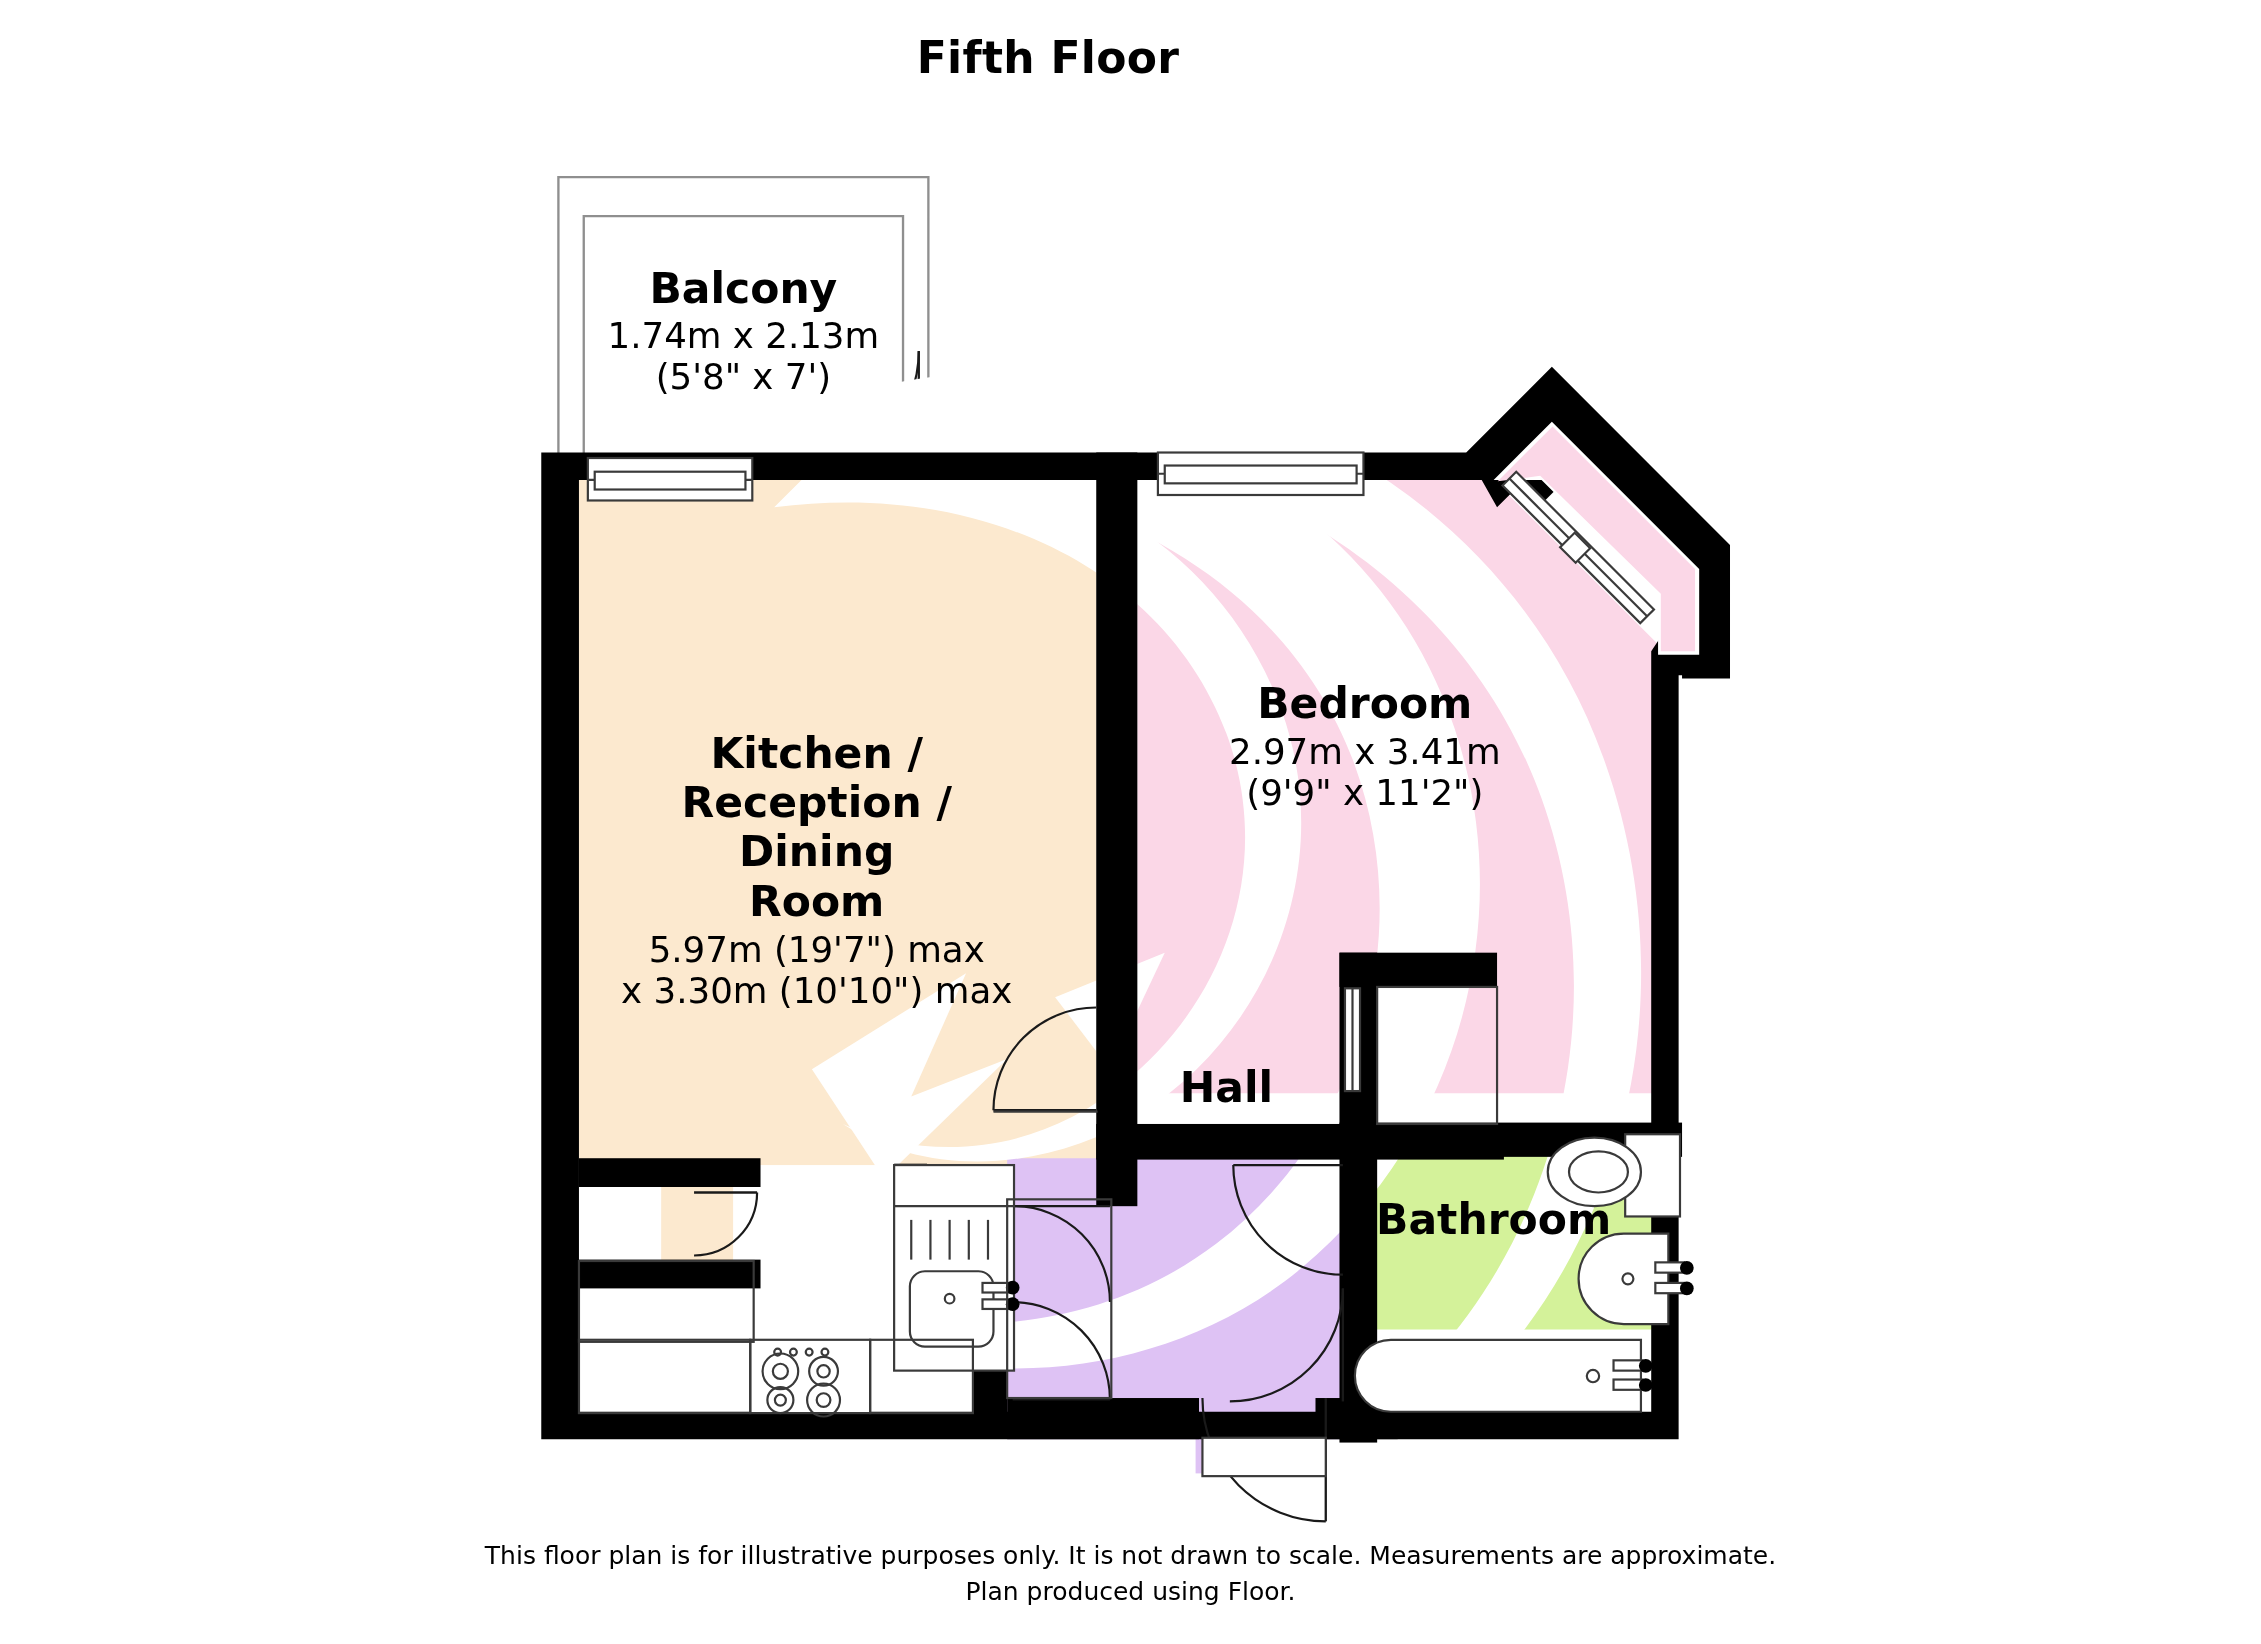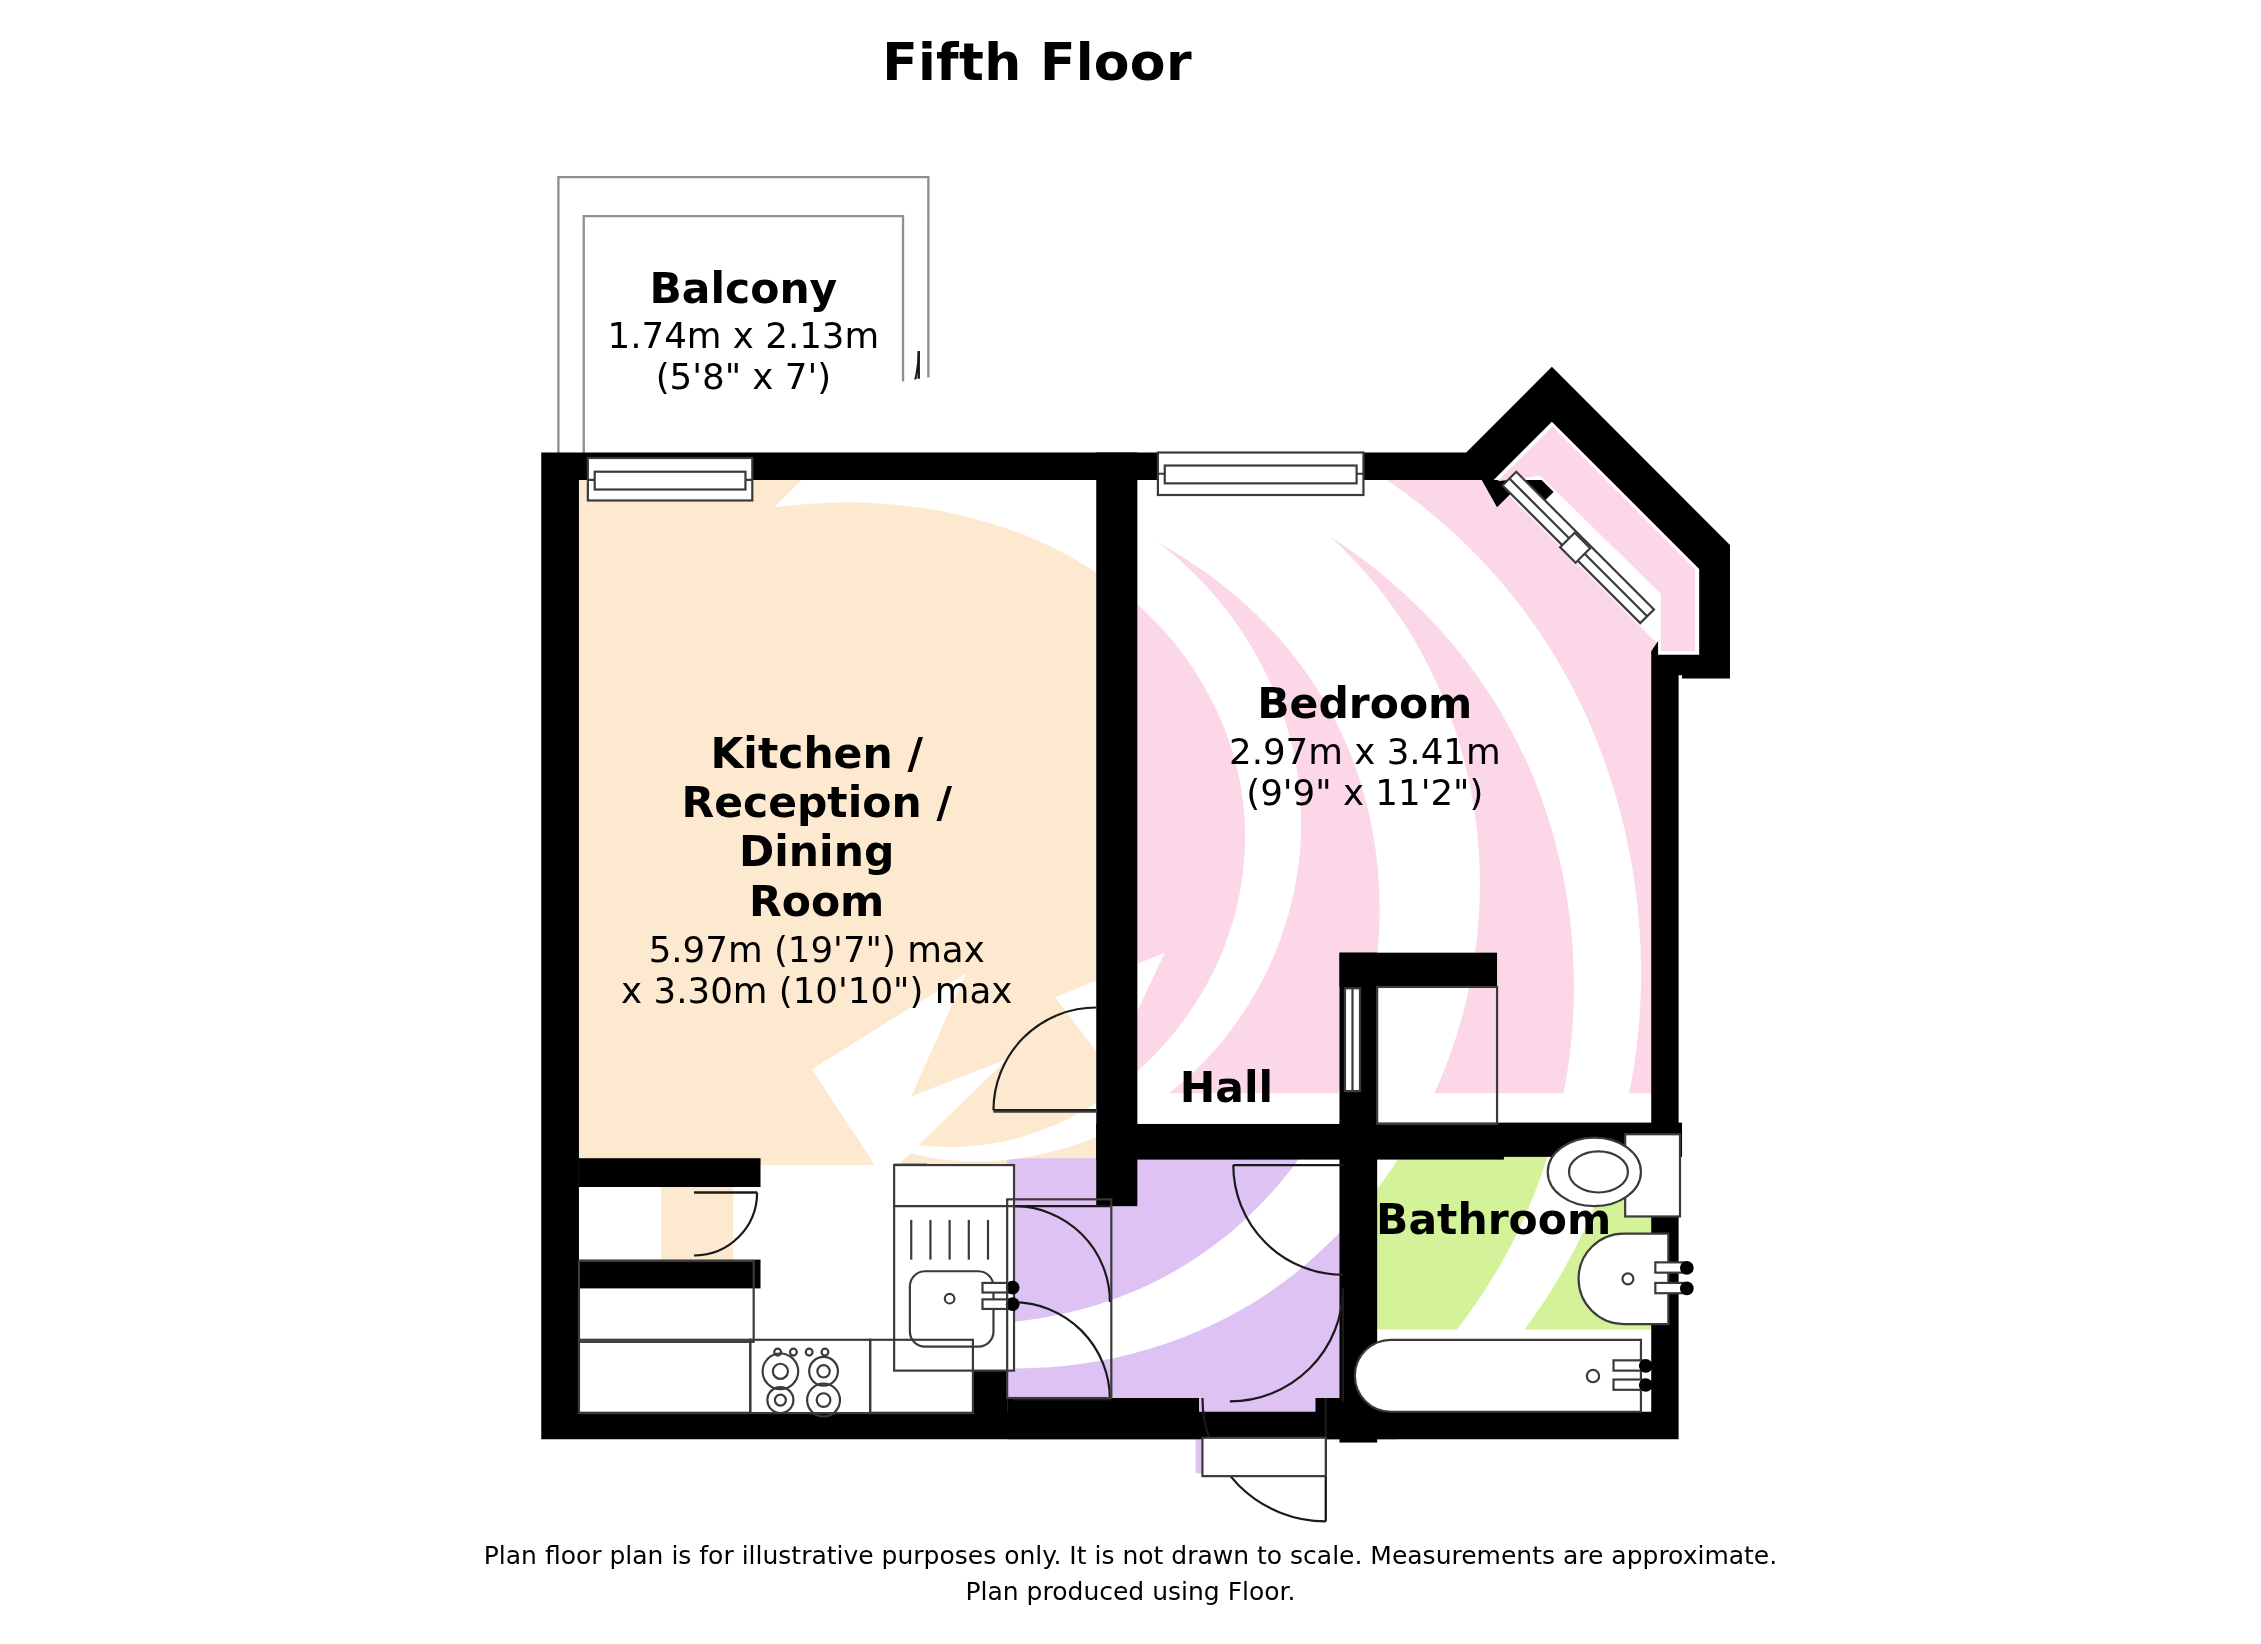--- a/index.html
+++ b/index.html
@@ -16,24 +16,24 @@
     overflow: hidden;
   }
   #plan-root {
     position: relative;
     width: 2261px;
     height: 1645px;
   }
   .plan-title {
     position: absolute;
     top: 31.5px;
-    left: 1px;
+    left: 12px;
     width: 2072px;
     text-align: center;
-    font-size: 52px;
+    font-size: 44px;
     font-weight: 700;
     color: #000000;
     letter-spacing: 0.3px;
     font-family: "DejaVu Sans", sans-serif;
   }
   .footer {
     position: absolute;
     left: 0;
     bottom: 36px;
     width: 2261px;
@@ -325,18 +325,18 @@
       <text class="room-name" x="1790" y="1608" font-size="62">Hall</text>
     </g>
 
     <g>
       <text class="room-name" x="2180" y="1800" font-size="62">Bathroom</text>
     </g>
 
   </svg>
 
   <div class="footer">
-    <div>Plan floor plan is for illustrative purposes only. It is not drawn to scale. Measurements are approximate.</div>
+    <div>This floor plan is for illustrative purposes only. It is not drawn to scale. Measurements are approximate.</div>
     <div>Plan produced using Floor.</div>
   </div>
 
 </div>
 
 
 </body></html>

